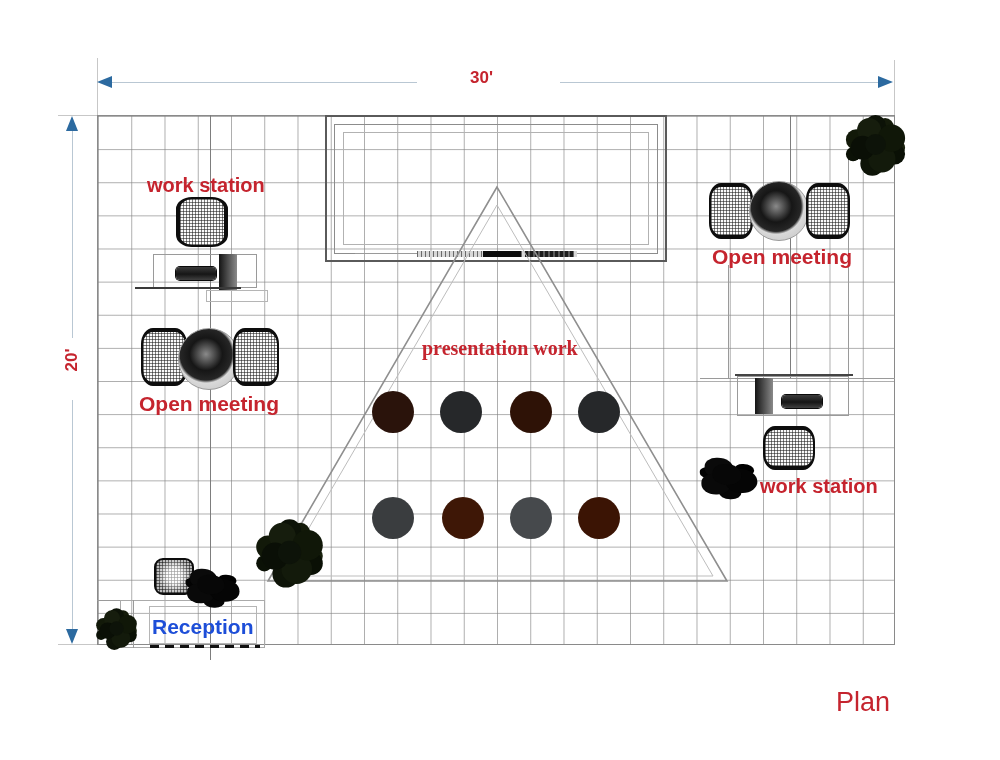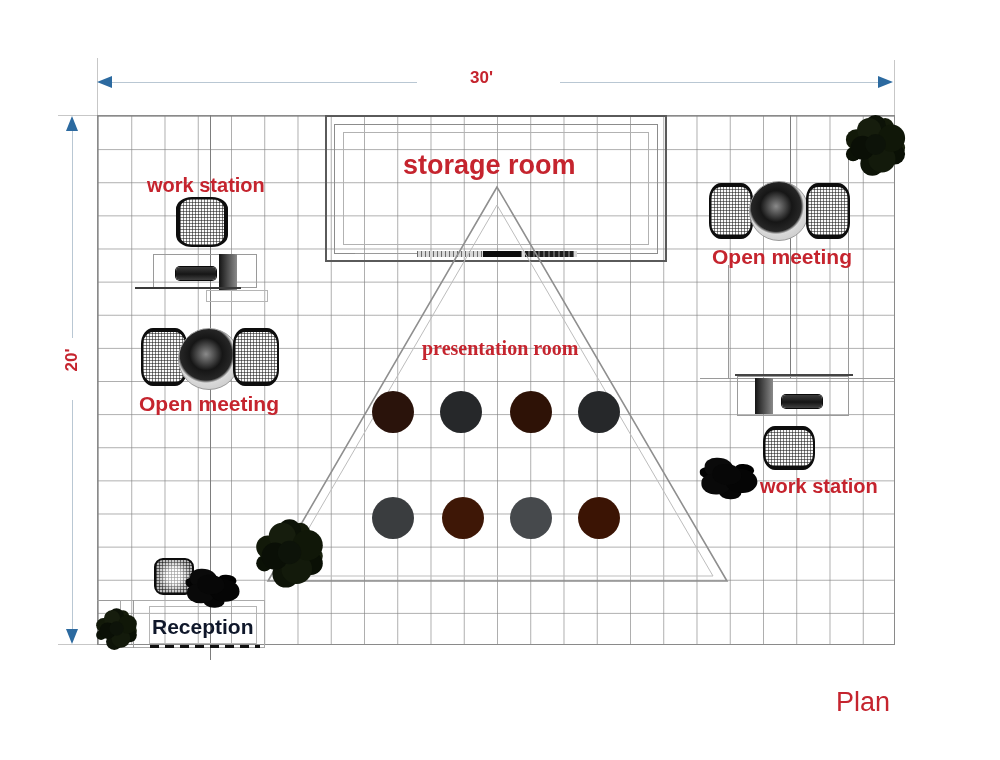--- a/index.html
+++ b/index.html
@@ -87,27 +87,26 @@
 
   <div class="abs room-rect" style="left:325px;top:115px;width:342px;height:147px;border:2px solid #5a5a5a"></div>
   <div class="abs room-rect" style="left:334px;top:124px;width:324px;height:130px;border:1px solid #8c8c8c"></div>
   <div class="abs room-rect" style="left:343px;top:132px;width:306px;height:113px;border:1px solid #b2b2b2"></div>
   <div class="abs thinline" style="left:355px;top:253px;width:285px;height:1px"></div>
   <div class="abs" style="left:417px;top:250px;width:160px;height:8px">
     <div class="abs counter-base" style="left:0;top:1px;width:160px;height:6px"></div>
     <div class="abs counter-black" style="left:66px;top:1px;width:38px;height:6px"></div>
     <div class="abs counter-dark" style="left:108px;top:1px;width:48px;height:6px"></div>
   </div>
-  <div class="abs plan-label" style="left: 403px; top: 150px; font-size: 27px; color: rgb(197, 36, 46);">storage room</div>
 
   <svg class="abs overlay" width="1000" height="760">
     <polygon points="497,187 268,581 727,581" fill="none" stroke="#8f8f8f" stroke-width="1.6"></polygon>
     <polygon points="497,205 281,576 713,576" fill="none" stroke="#bdbdbd" stroke-width="1"></polygon>
   </svg>
-  <div class="abs plan-label" style="left: 422px; top: 337px; font-size: 20px; font-family: &quot;Liberation Serif&quot;, serif; font-weight: 700; color: rgb(197, 36, 46);">presentation room</div>
+  <div class="abs plan-label" style="left: 422px; top: 337px; font-size: 20px; font-family: &quot;Liberation Serif&quot;, serif; font-weight: 700; color: rgb(197, 36, 46);">presentation work</div>
 
   <div class="abs" style="left: 372px; top: 391px; width: 42px; height: 42px; border-radius: 50%; background: rgb(42, 19, 11);"></div>
   <div class="abs" style="left: 440px; top: 391px; width: 42px; height: 42px; border-radius: 50%; background: rgb(38, 40, 42);"></div>
   <div class="abs" style="left: 510px; top: 391px; width: 42px; height: 42px; border-radius: 50%; background: rgb(46, 18, 6);"></div>
   <div class="abs" style="left: 578px; top: 391px; width: 42px; height: 42px; border-radius: 50%; background: rgb(38, 40, 42);"></div>
 
   <div class="abs" style="left: 372px; top: 497px; width: 42px; height: 42px; border-radius: 50%; background: rgb(58, 61, 63);"></div>
   <div class="abs" style="left: 442px; top: 497px; width: 42px; height: 42px; border-radius: 50%; background: rgb(62, 23, 6);"></div>
   <div class="abs" style="left: 510px; top: 497px; width: 42px; height: 42px; border-radius: 50%; background: rgb(70, 73, 76);"></div>
   <div class="abs" style="left: 578px; top: 497px; width: 42px; height: 42px; border-radius: 50%; background: rgb(59, 20, 4);"></div>
@@ -139,20 +138,20 @@
   <div class="abs person" style="left:718px;top:468px;transform:scale(1.6)"></div>
   <div class="abs plan-label" style="left: 760px; top: 475px; font-size: 20px; color: rgb(197, 36, 46);">work station</div>
 
   <div class="abs thinline" style="left:97px;top:600px;width:168px;height:1px"></div>
   <div class="abs outline" style="left:120px;top:600px;width:145px;height:48px;border-color:#aaa"></div>
   <div class="abs thinline" style="left:133px;top:600px;width:1px;height:48px"></div>
   <div class="abs outline" style="left:149px;top:606px;width:108px;height:38px;border-color:#b5b5b5"></div>
   <div class="abs" style="left:150px;top:645px;width:110px;height:3px;background:repeating-linear-gradient(90deg,#111 0 9px,transparent 9px 15px)"></div>
   <div class="abs chair seatpad" style="left:154px;top:558px;width:40px;height:37px"></div>
   <div class="abs person" style="left:202px;top:578px;transform:scale(1.5)"></div>
-  <div class="abs plan-label" style="left: 152px; top: 615px; font-size: 21px; color: #0f172a;">Reception</div>
+  <div class="abs plan-label" style="left: 152px; top: 615px; font-size: 21px; color: #1d4ed8;">Reception</div>
   <div class="abs plant" style="left:110px;top:622px;transform:scale(1.1)"></div>
 
   <div class="abs plant" style="left:283px;top:546px;transform:scale(1.8)"></div>
 
   <div class="abs plan-label" style="left: 836px; top: 687px; font-size: 27px; font-weight: 400; color: rgb(197, 36, 46);">Plan</div>
 
 </div>
 
 </body></html>

